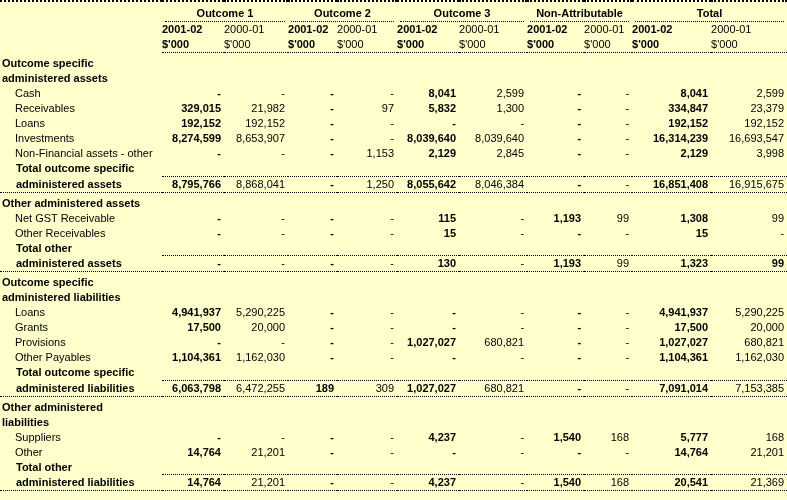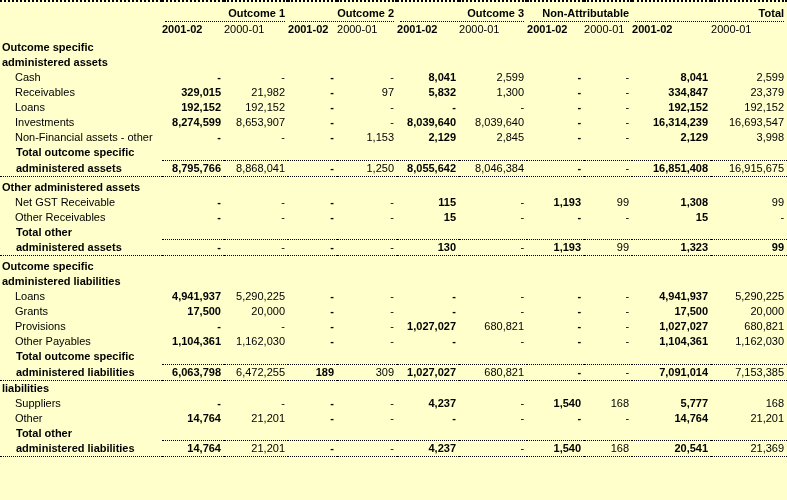--- a/index.html
+++ b/index.html
@@ -24,21 +24,21 @@
     white-space:nowrap;
     overflow:hidden;
     vertical-align:bottom;
     font-weight:normal;
     text-align:left;
   }
   
   th.grp-cell{vertical-align:bottom;}
   .grp{
     font-weight:bold;
-    text-align:right;
+    text-align:center;
     border-bottom:1px dotted #000;
     margin:0 3px;
     padding-top:3px;
     line-height:16px;
   }
   .yr,.unit{text-align:left;padding-right:3px;}
   .b{font-weight:bold;}
   th.uline{border-bottom:1px dotted #000;}
   td.lastcol,th.lastcol{padding-right:8px;}
   
@@ -93,20 +93,33 @@
         <th class="yr">2000-01</th>
         <th class="yr b">2001-02</th>
         <th class="yr">2000-01</th>
         <th class="yr b">2001-02</th>
         <th class="yr">2000-01</th>
         <th class="yr b">2001-02</th>
         <th class="yr">2000-01</th>
         <th class="yr b">2001-02</th>
         <th class="yr lastcol">2000-01</th>
       </tr>
+      <tr>
+        <th></th>
+        <th class="unit b uline">$'000</th>
+        <th class="unit uline">$'000</th>
+        <th class="unit b uline">$'000</th>
+        <th class="unit uline">$'000</th>
+        <th class="unit b uline">$'000</th>
+        <th class="unit uline">$'000</th>
+        <th class="unit b uline">$'000</th>
+        <th class="unit uline">$'000</th>
+        <th class="unit b uline">$'000</th>
+        <th class="unit uline lastcol">$'000</th>
+      </tr>
     </thead>
     <tbody id="table-body">
         <tr>
           <td class="sec gap" colspan="11">Outcome specific</td>
         </tr>
         <tr>
           <td class="sec" colspan="11">administered assets</td>
         </tr>
         <tr>
           <td class="rlabel">Cash</td>
@@ -305,20 +318,23 @@
           <td class="num b">189</td>
           <td class="num">309</td>
           <td class="num b">1,027,027</td>
           <td class="num">680,821</td>
           <td class="num b">-</td>
           <td class="num">-</td>
           <td class="num b">7,091,014</td>
           <td class="num lastcol">7,153,385</td>
         </tr>
         <tr>
+          <td class="sec gap" colspan="11">Other administered</td>
+        </tr>
+        <tr>
           <td class="sec" colspan="11">liabilities</td>
         </tr>
         <tr>
           <td class="rlabel">Suppliers</td>
           <td class="num b">-</td>
           <td class="num">-</td>
           <td class="num b">-</td>
           <td class="num">-</td>
           <td class="num b">4,237</td>
           <td class="num">-</td>

